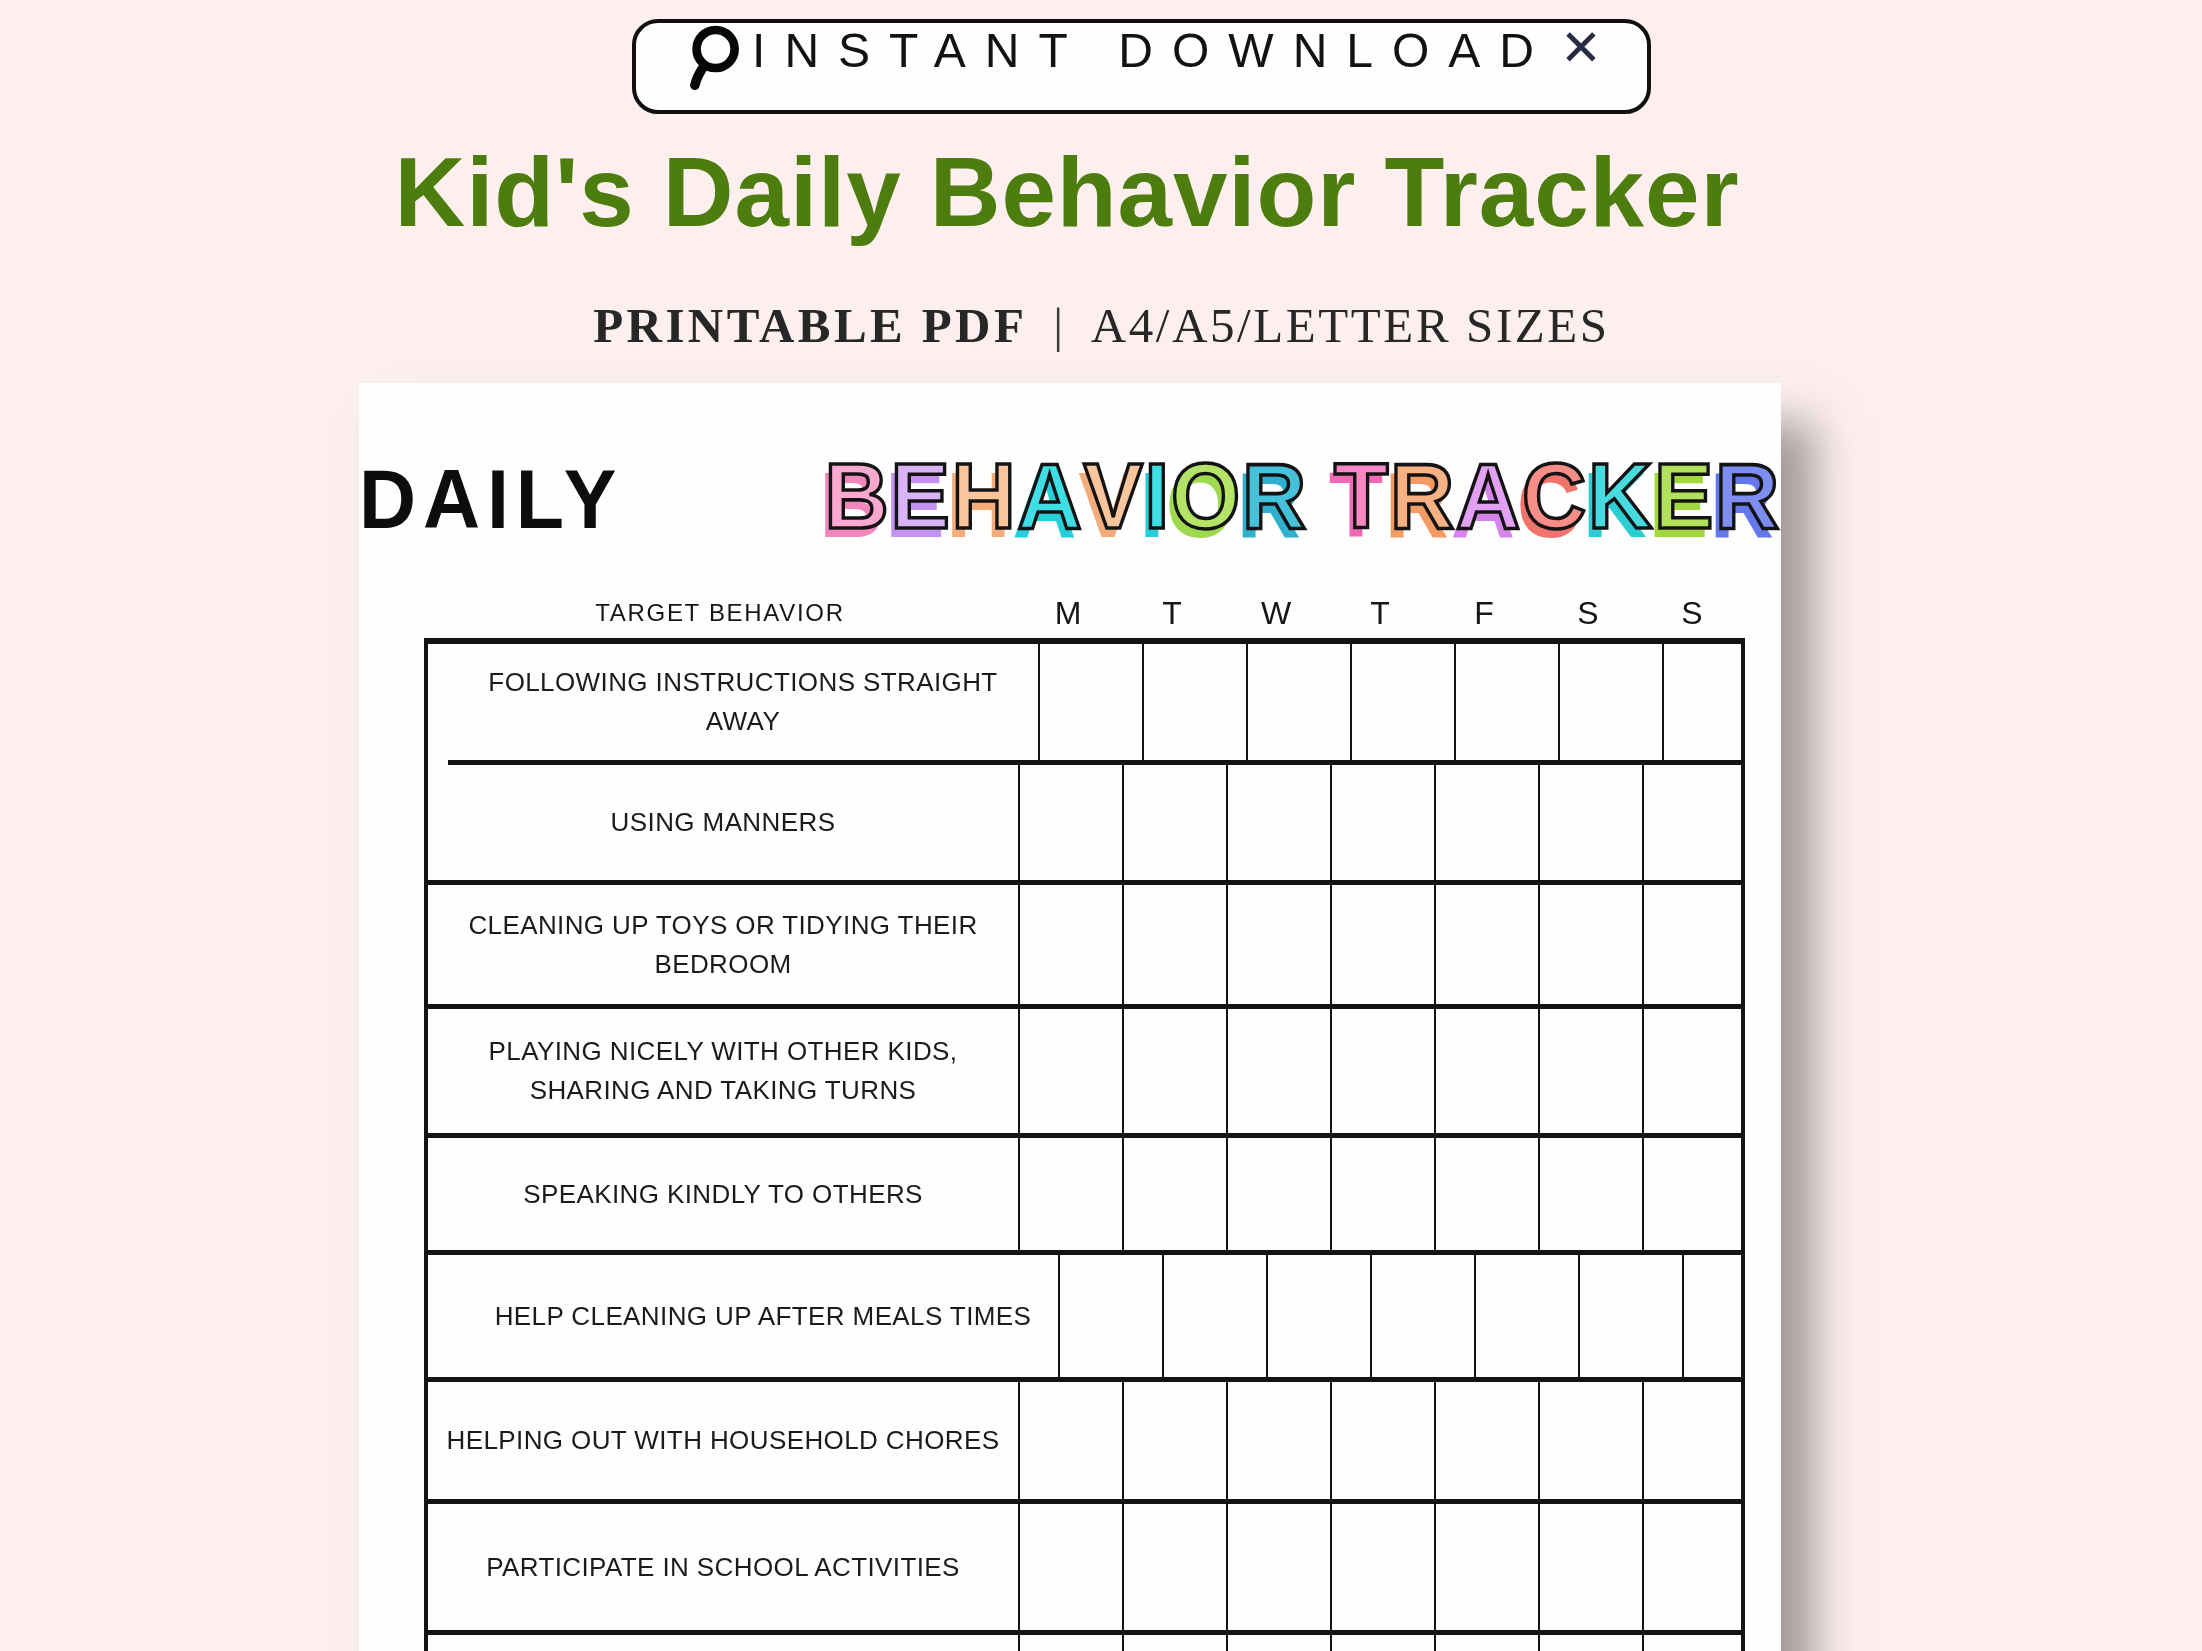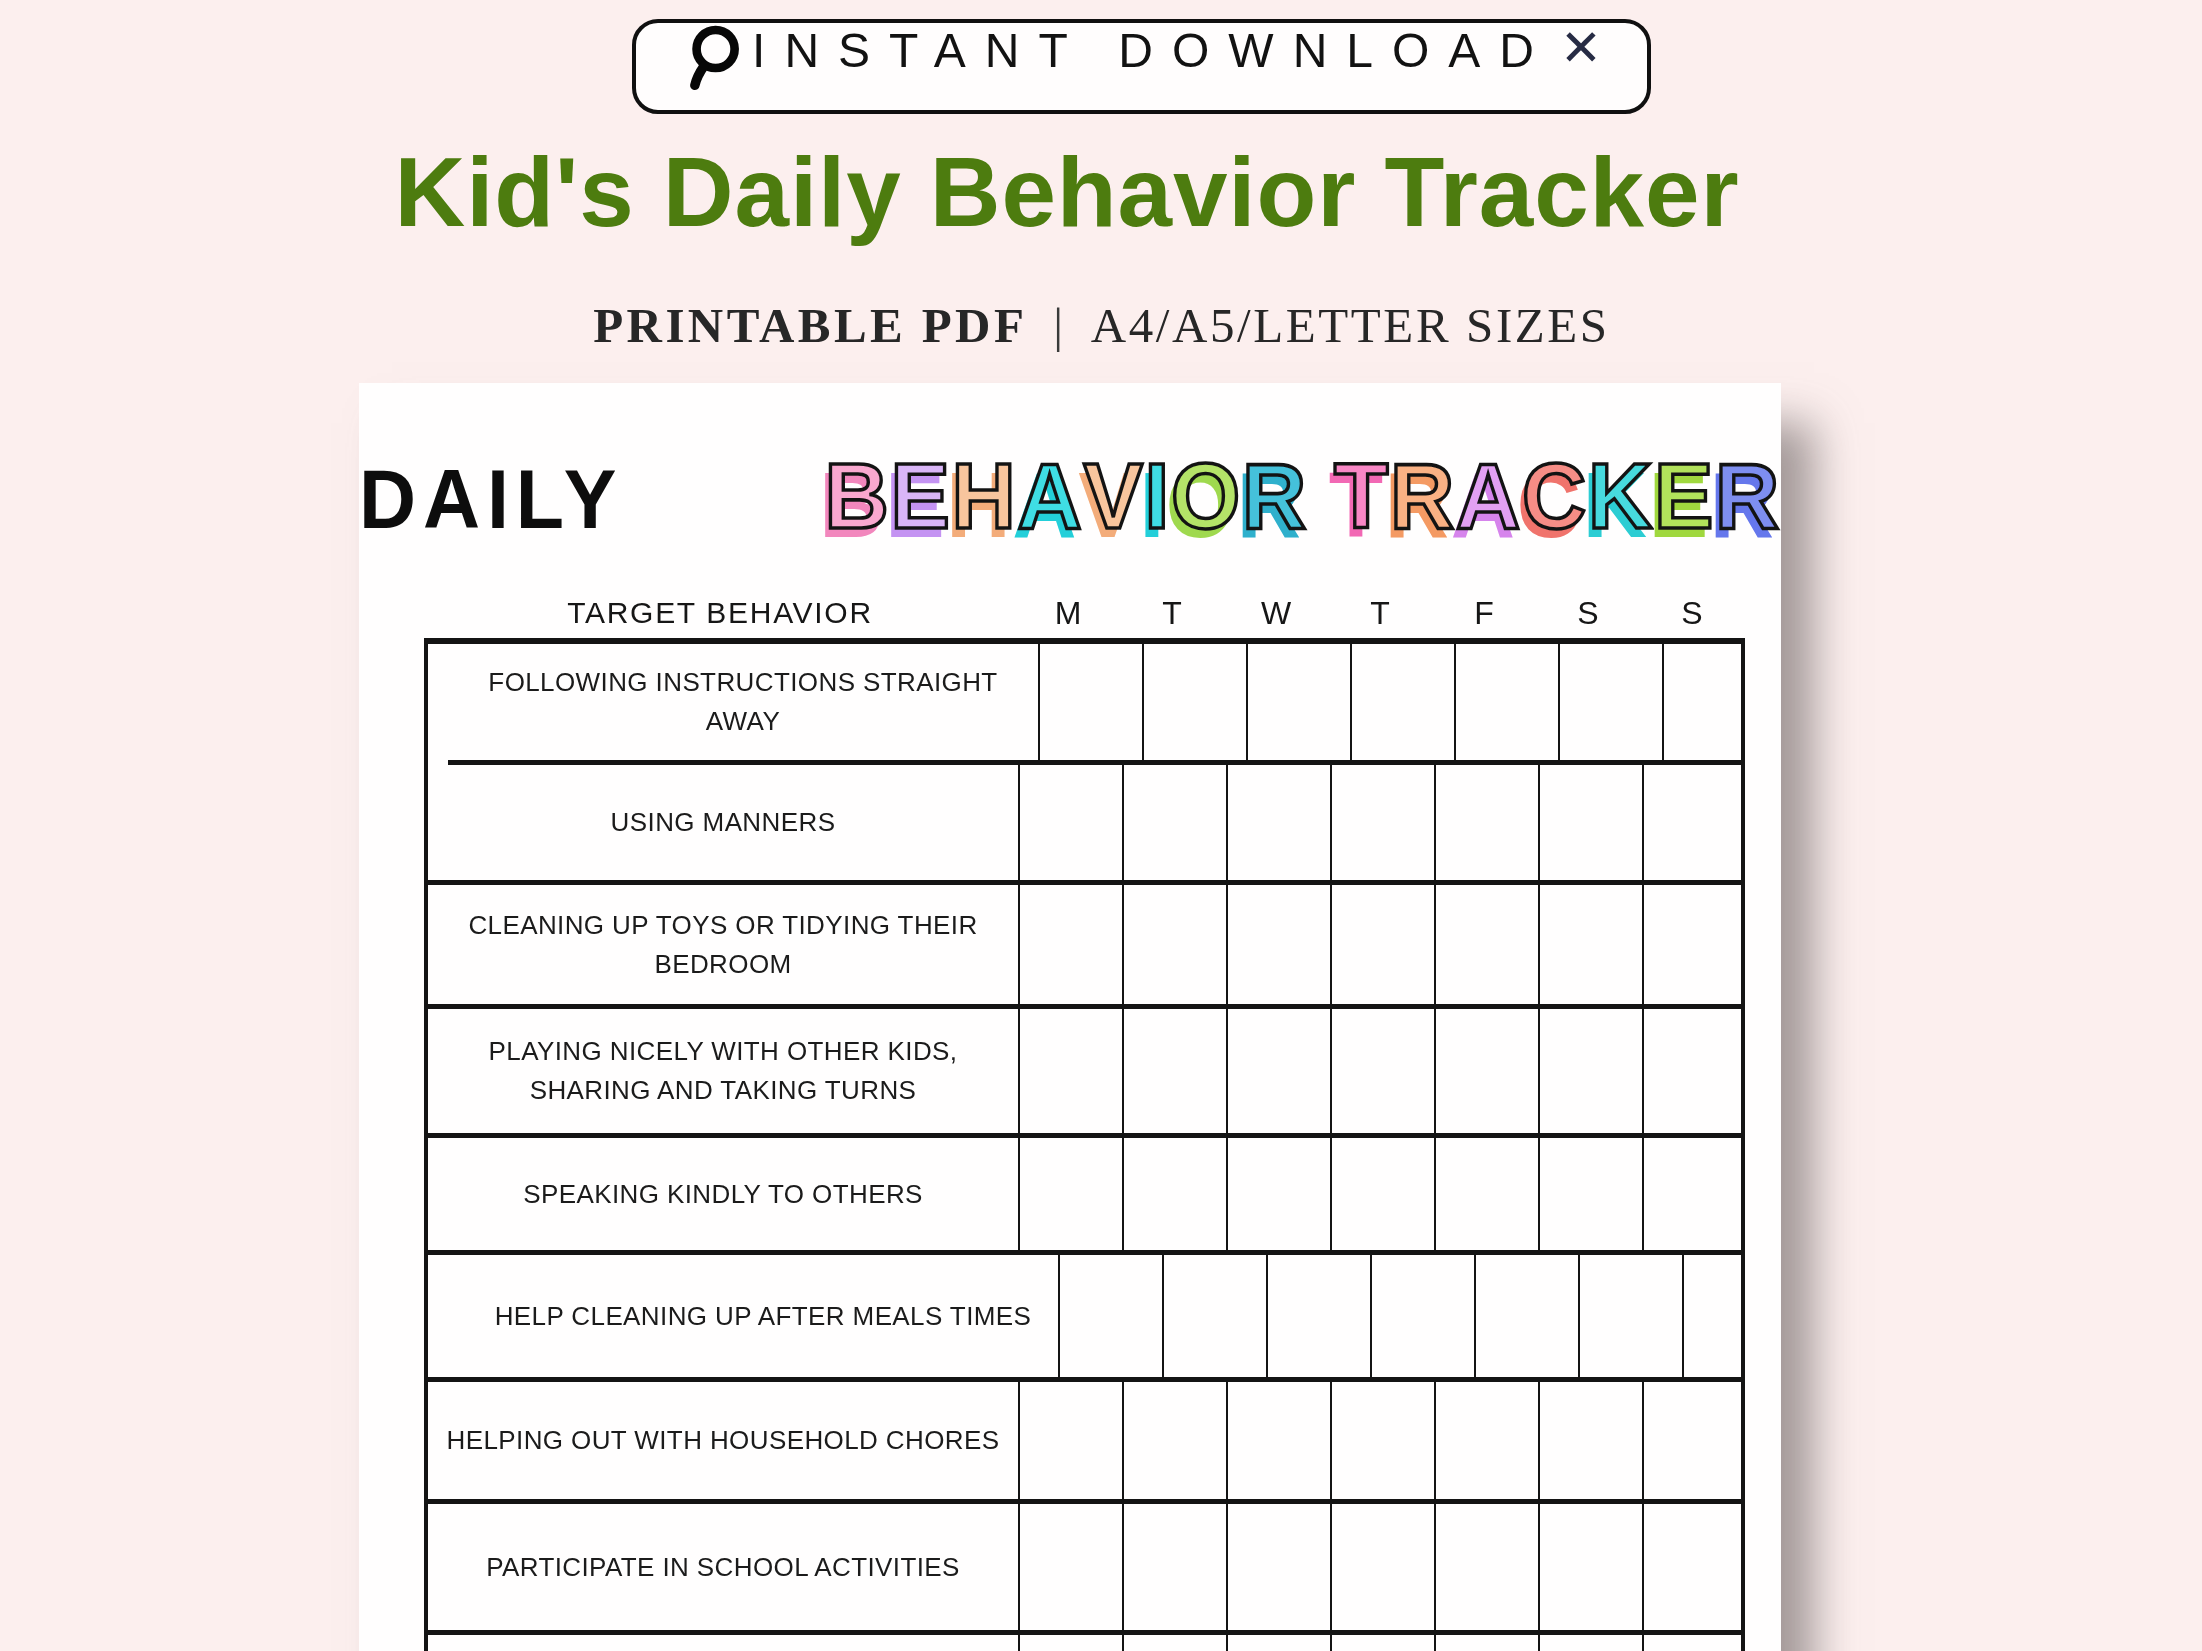--- a/index.html
+++ b/index.html
@@ -64,21 +64,21 @@
     transform:scaleY(1.04);
   }
 
   
   .sheet{position:absolute;left:65px;top:205px;width:1321px;}
   .head-row{
     display:grid;grid-template-columns:592px repeat(7,104px);
     height:50px;align-items:center;
   }
   .behavior-head{
-    text-align:center;font-size:30px;color:#161616;letter-spacing:1.7px;
+    text-align:center;font-size:24px;color:#161616;letter-spacing:1.7px;
     font-weight:500;
   }
   .day-head{
     text-align:center;font-size:32px;color:#161616;font-weight:400;
   }
 
   .ttable{
     border:4.3px solid #141414;border-top-width:6.9px;
     box-sizing:border-box;background:#fffefe;
   }

